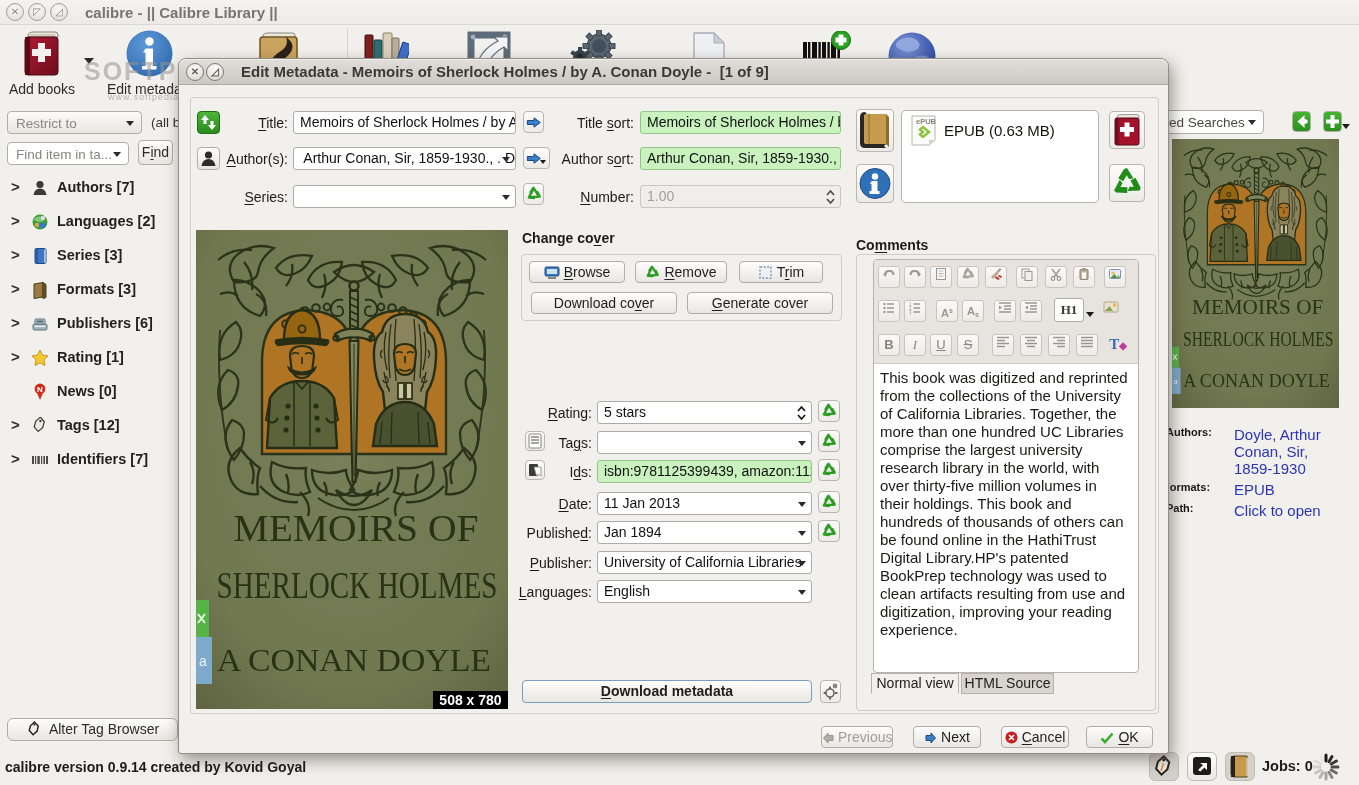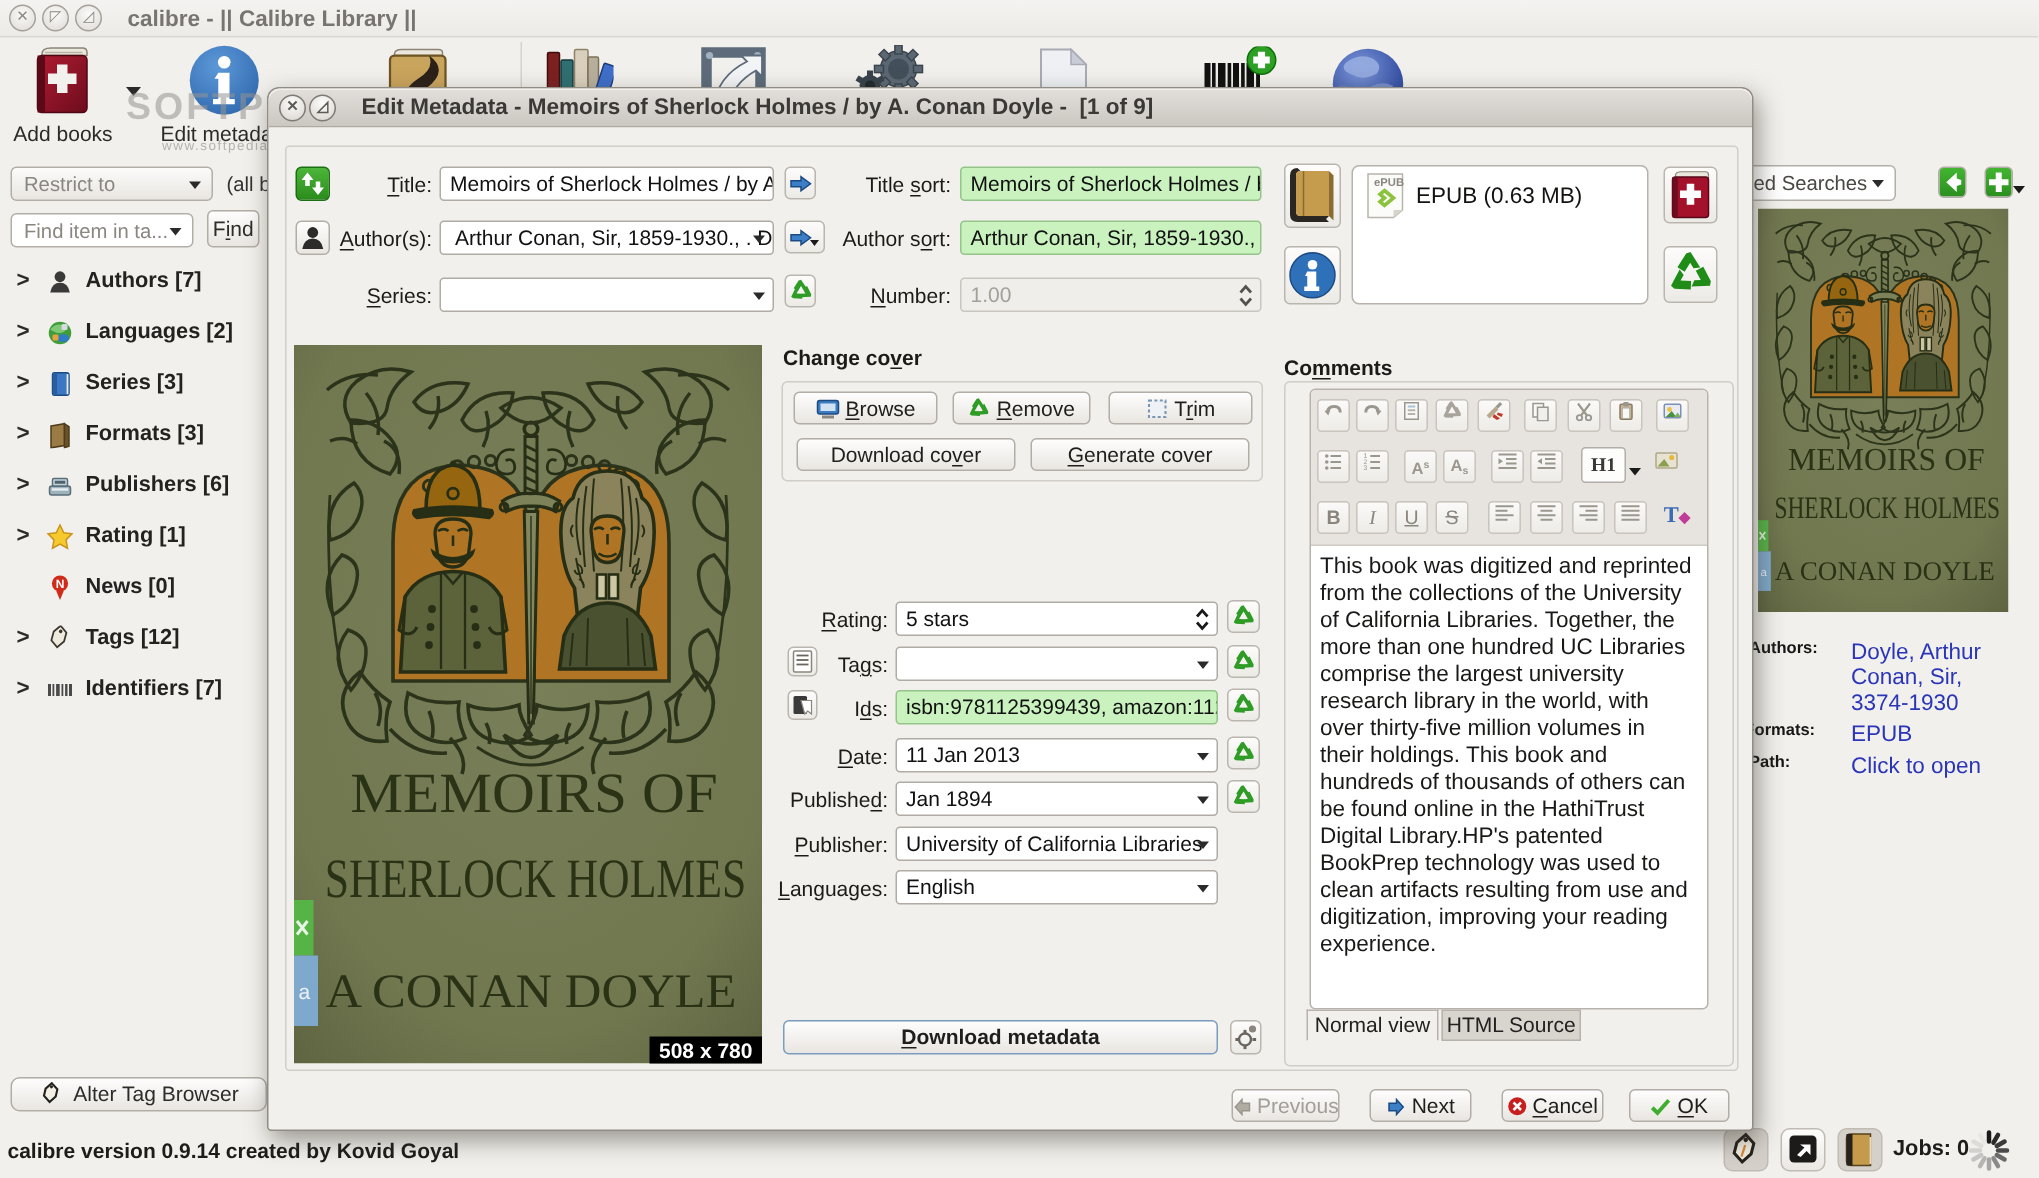--- a/index.html
+++ b/index.html
@@ -402,21 +402,21 @@
     </div>
     <div class="abs" style="left:1342px;top:124px;width:0;height:0;border-left:4px solid transparent;border-right:4px solid transparent;border-top:5px solid #1a1a1a;"></div>
     <div class="abs" id="thumbwrap" style="left:1172px;top:139px;width:167px;height:269px;">
       <svg width="167" height="269" viewBox="0 0 312 479" preserveAspectRatio="none">
           <use href="#coverart"></use>
         </svg>
     </div>
     <div class="abs rp-label nw" style="left:1166px;top:426px;">Authors:</div>
     <div class="abs rp-link nw" style="left:1234px;top:426px;">Doyle, Arthur</div>
     <div class="abs rp-link nw" style="left:1234px;top:443px;">Conan, Sir,</div>
-    <div class="abs rp-link nw" style="left:1234px;top:460px;">3374-1930</div>
+    <div class="abs rp-link nw" style="left:1234px;top:460px;">1859-1930</div>
     <div class="abs rp-label nw" style="left:1163px;top:481px;">Formats:</div>
     <div class="abs rp-link nw" style="left:1234px;top:481px;">EPUB</div>
     <div class="abs rp-label nw" style="left:1166px;top:502px;">Path:</div>
     <div class="abs rp-link nw" style="left:1234px;top:502px;">Click to open</div>
   </div>
 
   <div class="abs" id="dialog">
     <div id="dlg-titlebar"></div>
     <div class="dlgbtn" style="left:7px;">✕</div>
     <div class="dlgbtn" style="left:27px;">◿</div>
@@ -534,21 +534,21 @@
             <rect x="4" y="12" width="8" height="2" fill="#8a8680"></rect>
           </svg><span class="u">B</span>rowse</div>
       <div class="dbtn" style="left:456px;top:202px;width:92px;">
         <svg style="vertical-align:-3px;margin-right:4px;" width="15" height="15" viewBox="0 0 20 20">
             <g fill="#2e9c25">
               <path d="M10 0.6 l4.8 7.2 -3.2 .5 -1.6 -2.5 -2.5 4.1 -3.6 -2.2 4.1 -6.4z"></path>
               <path transform="rotate(120 10 10)" d="M10 0.6 l4.8 7.2 -3.2 .5 -1.6 -2.5 -2.5 4.1 -3.6 -2.2 4.1 -6.4z"></path>
               <path transform="rotate(240 10 10)" d="M10 0.6 l4.8 7.2 -3.2 .5 -1.6 -2.5 -2.5 4.1 -3.6 -2.2 4.1 -6.4z"></path>
             </g>
           </svg><span class="u">R</span>emove</div>
-      <div class="dbtn" style="left:560px;top:202px;width:96px;">
+      <div class="dbtn" style="left:560px;top:202px;width:84px;">
         <svg style="vertical-align:-3px;margin-right:4px;" width="15" height="15" viewBox="0 0 15 15">
             <rect x="2" y="2" width="11" height="11" fill="#eef2f6" stroke="#7a96b4" stroke-dasharray="2 1.6" stroke-width="1.4"></rect>
           </svg>T<span class="u">r</span>im</div>
       <div class="dbtn" style="left:352px;top:233px;width:146px;">Download co<span class="u">v</span>er</div>
       <div class="dbtn" style="left:508px;top:233px;width:146px;"><span class="u">G</span>enerate cover</div>
 
       <div class="flabel" style="left:313px;top:346px;width:100px;"><span class="u">R</span>ating:</div>
       <div class="input" style="left:418px;top:342px;width:215px;">5 stars<svg style="position:absolute;right:4px;top:2px;" width="11" height="18" viewBox="0 0 11 18">
             <path d="M2 7 L5.5 3 9 7" fill="none" stroke="#1a1a1a" stroke-width="1.8"></path>
             <path d="M2 11 L5.5 15 9 11" fill="none" stroke="#1a1a1a" stroke-width="1.8"></path>

